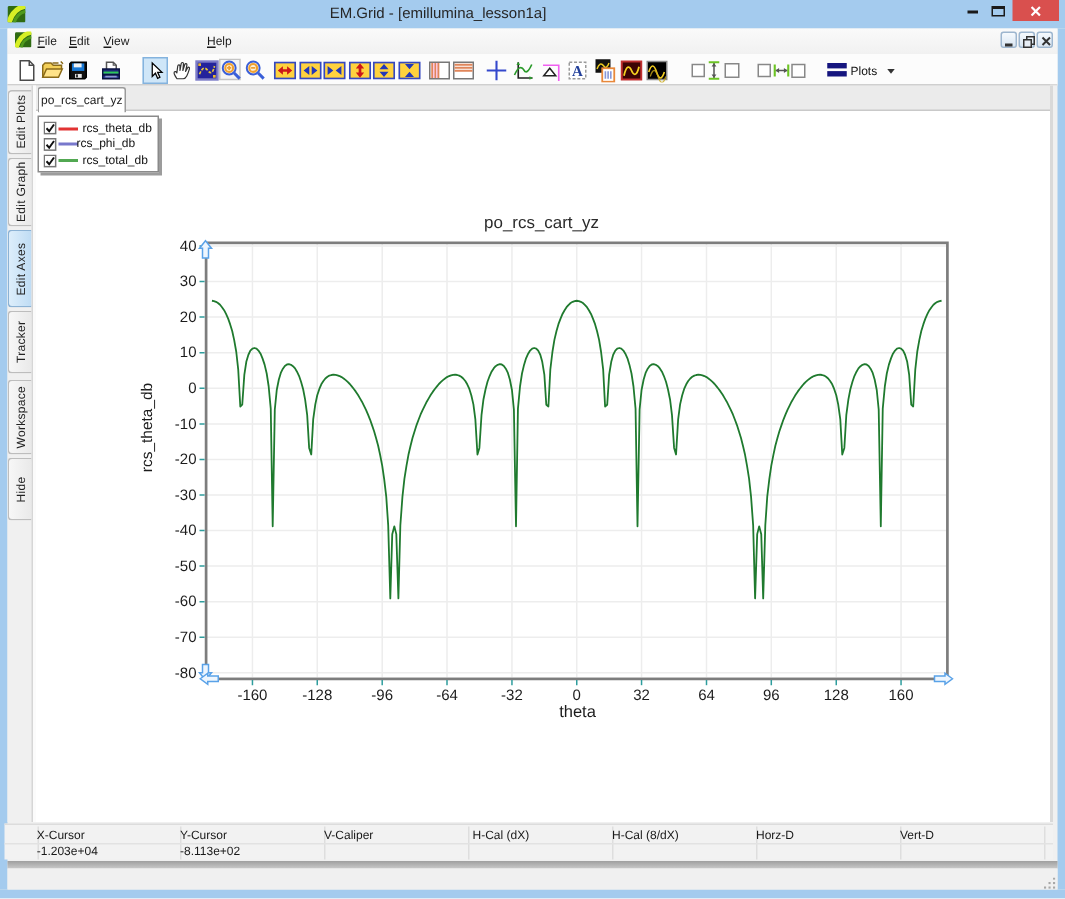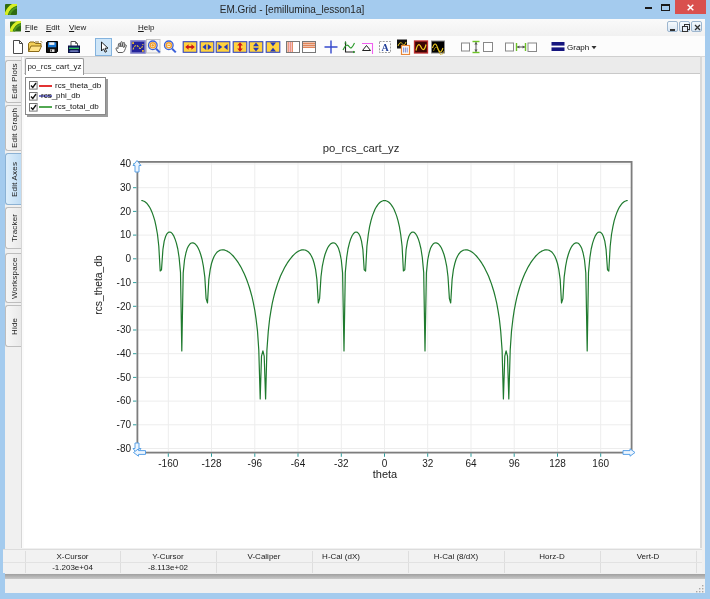--- a/index.html
+++ b/index.html
@@ -1,20 +1,20 @@
 <!DOCTYPE html>
 <html><head><meta charset="utf-8"><style>
 html,body{margin:0;padding:0}
 #win{position:relative;width:710px;height:599px;background:#f0f0f0;font-family:"Liberation Sans",sans-serif;overflow:hidden}
 .abs{position:absolute}
 .vtab{position:absolute;left:5px;width:16px;background:linear-gradient(to right,#f7f7f7,#e9e9e9);border:1px solid #bdbdbd;border-right:none;border-radius:3px 0 0 3px;box-sizing:border-box}
 .vtab span{position:absolute;left:1px;top:0;bottom:0;right:0;display:flex;align-items:center;justify-content:center;writing-mode:vertical-rl;transform:rotate(180deg);font-size:8px;color:#222;letter-spacing:0.2px}
 .mi{position:absolute;top:0;height:16px;line-height:16px;font-size:8px;color:#1a1a1a}
 .mi u{text-decoration:underline}
-.sbh{position:absolute;top:0;height:11px;line-height:12px;font-size:8px;color:#191919;text-align:center}
+.sbh{position:absolute;top:0;height:11px;line-height:12px;font-size:8px;color:#191919;text-align:left}
 .mdib{position:absolute;top:21px;width:11px;height:11px;background:linear-gradient(#f6fafd,#d9e6f3);border:1px solid #9db6cf;border-radius:2px;box-sizing:border-box}
 </style></head><body>
 <div id="win">
 
   <div class="abs" style="left:0;top:0;width:710px;height:19px;background:#a4cbee"></div>
   <div class="abs" style="left:0;top:19px;width:5px;height:574px;background:#a4cbee"></div>
   <div class="abs" style="left:705px;top:19px;width:5px;height:574px;background:#a4cbee"></div>
   <div class="abs" style="left:0;top:593px;width:710px;height:6px;background:#a4cbee"></div>
 
   <svg class="abs" style="left:5px;top:4px" width="12" height="11" viewBox="0 0 12 11">
@@ -186,21 +186,21 @@
         <line x1="14" y1="8" x2="22" y2="8" stroke="#555" stroke-width="1"></line>
         <path d="M14 8 L16.4 6.4 V9.6 Z M22 8 L19.6 6.4 V9.6 Z" fill="#555"></path>
         <line x1="13.5" y1="4" x2="13.5" y2="12" stroke="#6cc424" stroke-width="1.4"></line>
         <line x1="22.5" y1="4" x2="22.5" y2="12" stroke="#6cc424" stroke-width="1.4"></line>
         <rect x="25" y="4" width="8.5" height="8.5" fill="#fff" stroke="#888"></rect>
       </svg>
 <svg class="abs" style="left:551px;top:41px" width="14" height="12" viewBox="0 0 14 12">
         <rect x="0.5" y="1" width="13" height="3.6" fill="#15157e"></rect>
         <rect x="0.5" y="6.4" width="13" height="3.6" fill="#15157e"></rect>
       </svg>
-<div class="abs" style="left:567px;top:40px;height:16px;line-height:16px;font-size:8px;color:#111">Graph</div>
+<div class="abs" style="left:567px;top:40px;height:16px;line-height:16px;font-size:8px;color:#111">Plots</div>
 <svg class="abs" style="left:591px;top:45px" width="6" height="5" viewBox="0 0 6 5">
         <path d="M0.5 1 L5.5 1 L3 4.2 Z" fill="#333"></path>
       </svg>
 </div>
 
   <div class="abs" style="left:24px;top:57px;width:676px;height:491px;background:#fff"></div>
   <div class="abs" style="left:24px;top:57px;width:676px;height:17px;background:#ebebeb;border-bottom:1px solid #c9c9c9;box-sizing:border-box"></div>
   <div class="abs" style="left:5px;top:56px;width:695px;height:1px;background:#cfcfcf"></div>
   <div class="abs" style="left:700px;top:57px;width:2px;height:491px;background:#d9d9d9"></div>
 
@@ -320,21 +320,21 @@
         </svg>
 <div class="abs" style="left:10px;top:4px;width:13px;height:2px;background:#e23333"></div>
 <div class="abs" style="left:26px;top:0;font-size:8px;line-height:10px;color:#111">rcs_theta_db</div>
 </div>
 <div class="abs" style="left:3px;top:13.3px;width:72px;height:10px">
 <svg width="9" height="9" style="position:absolute;left:0;top:0.5px" viewBox="0 0 9 9">
           <rect x="0.5" y="0.5" width="7.6" height="7.6" fill="#fff" stroke="#777"></rect>
           <path d="M2 4.5 L3.8 6.5 L7 2" stroke="#111" stroke-width="1.3" fill="none"></path>
         </svg>
 <div class="abs" style="left:10px;top:4px;width:13px;height:2px;background:#7878cc"></div>
-<div class="abs" style="left:12px;top:0;font-size:8px;line-height:10px;color:#111">rcs_phi_db</div>
+<div class="abs" style="left:22px;top:0;font-size:8px;line-height:10px;color:#111">rcs_phi_db</div>
 </div>
 <div class="abs" style="left:3px;top:24.1px;width:72px;height:10px">
 <svg width="9" height="9" style="position:absolute;left:0;top:0.5px" viewBox="0 0 9 9">
           <rect x="0.5" y="0.5" width="7.6" height="7.6" fill="#fff" stroke="#777"></rect>
           <path d="M2 4.5 L3.8 6.5 L7 2" stroke="#111" stroke-width="1.3" fill="none"></path>
         </svg>
 <div class="abs" style="left:10px;top:4px;width:13px;height:2px;background:#52a852"></div>
 <div class="abs" style="left:26px;top:0;font-size:8px;line-height:10px;color:#111">rcs_total_db</div>
 </div>
 </div>
@@ -347,21 +347,21 @@
 <div class="abs" style="left:405px;top:1px;width:1px;height:22px;background:#dedede"></div>
 <div class="abs" style="left:501px;top:1px;width:1px;height:22px;background:#dedede"></div>
 <div class="abs" style="left:597px;top:1px;width:1px;height:22px;background:#dedede"></div>
 <div class="abs" style="left:693px;top:1px;width:1px;height:22px;background:#dedede"></div>
 <div class="abs" style="left:0;top:11.5px;width:699px;height:1px;background:#e2e2e2"></div>
 <div class="sbh" style="left:21.5px;top:0.5px;width:96px">X-Cursor</div>
 <div class="sbh" style="left:21.5px;top:12px;width:96px">-1.203e+04</div>
 <div class="sbh" style="left:117.0px;top:0.5px;width:96px">Y-Cursor</div>
 <div class="sbh" style="left:117.0px;top:12px;width:96px">-8.113e+02</div>
 <div class="sbh" style="left:213.0px;top:0.5px;width:96px">V-Caliper</div>
-<div class="sbh" style="left:290px;top:0.5px;width:96px">H-Cal (dX)</div>
+<div class="sbh" style="left:312px;top:0.5px;width:96px">H-Cal (dX)</div>
 <div class="sbh" style="left:405.0px;top:0.5px;width:96px">H-Cal (8/dX)</div>
 <div class="sbh" style="left:501.0px;top:0.5px;width:96px">Horz-D</div>
 <div class="sbh" style="left:597.0px;top:0.5px;width:96px">Vert-D</div>
 </div>
   <div class="abs" style="left:5px;top:574px;width:700px;height:5px;background:linear-gradient(#9f9f9f,#c9c9c9)"></div>
   <div class="abs" style="left:5px;top:579px;width:700px;height:14px;background:#f0f0f0"></div>
 <svg class="abs" style="left:696px;top:585px" width="8" height="8" viewBox="0 0 8 8">
 <rect x="6" y="0" width="1.4" height="1.4" fill="#a8a8a8"></rect>
       <rect x="6" y="3" width="1.4" height="1.4" fill="#a8a8a8"></rect>
       <rect x="6" y="6" width="1.4" height="1.4" fill="#a8a8a8"></rect>

